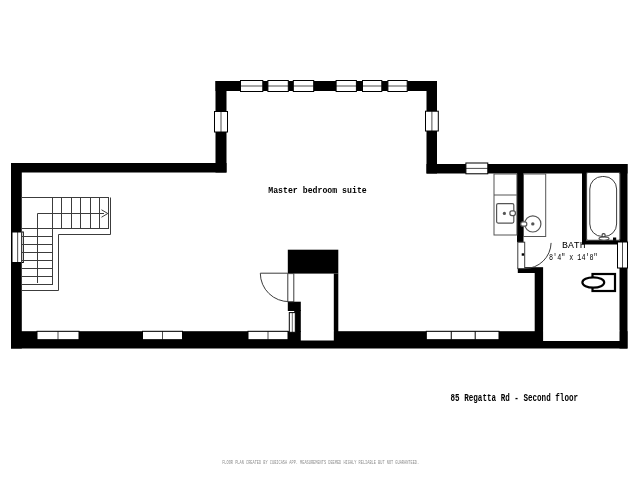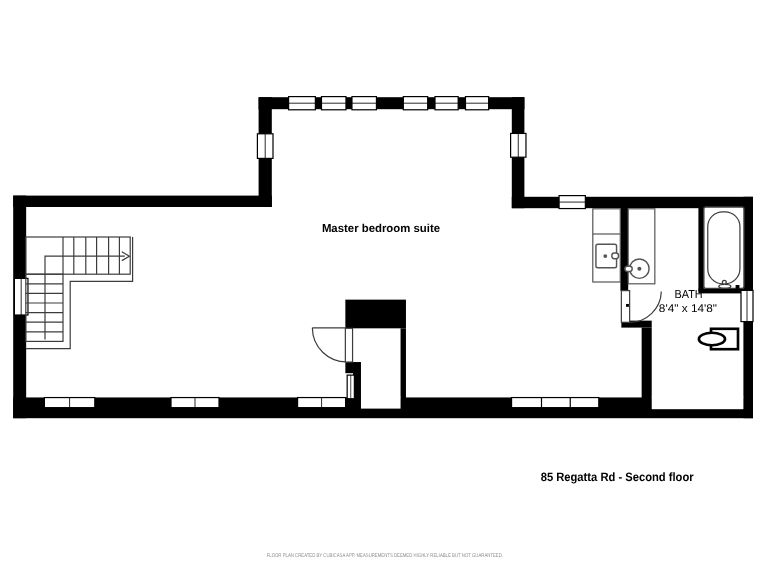--- a/index.html
+++ b/index.html
@@ -1,16 +1,16 @@
 <!DOCTYPE html>
 <html><head>
 <meta charset="utf-8">
 <style>
 html,body{margin:0;padding:0;background:#fff;}
-#page{width:520px;height:480px;position:relative;font-family:Liberation Sans, sans-serif;}
+#page{width:520px;height:480px;position:relative;font-family:Liberation Mono, monospace;}
 svg{position:absolute;top:0;left:0;}
 </style>
 </head>
 <body>
 
 <div id="page">
 <svg width="640" height="480" viewBox="0 0 640 480">
 
   <rect x="0" y="0" width="640" height="480" fill="#ffffff"></rect>
 

